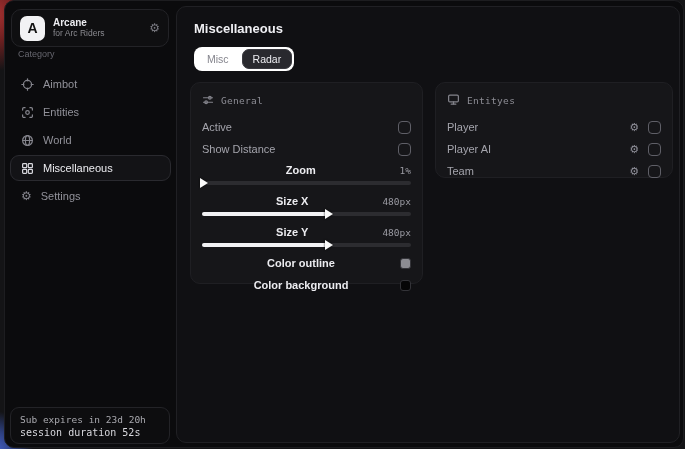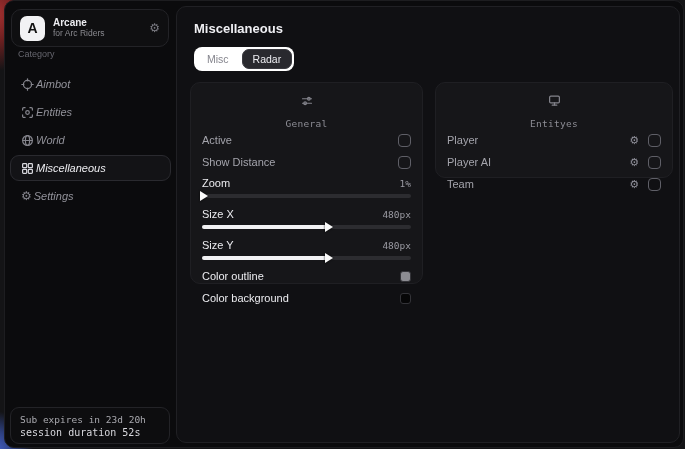--- a/index.html
+++ b/index.html
@@ -27,23 +27,23 @@
     color:#111; font-weight:bold; font-size:14px;
     display:flex; align-items:center; justify-content:center; flex:none;
   }
   .logo-text { flex:1; line-height:1.15; }
   .logo-title { font-size:10px; font-weight:bold; color:#ececf0; }
   .logo-sub { font-size:8.5px; color:#8a8a90; }
   .glyph-gear { font-family:"DejaVu Sans",sans-serif; color:#7a7a82; font-size:12px; line-height:1; }
   .category-label { position:absolute; left:13px; top:48px; font-size:9px; color:#66666e; }
   .nav { position:absolute; left:5px; top:70px; width:161px; }
   .nav-item {
-    height:26px; margin-bottom:2px; display:flex; align-items:center; gap:2px;
+    height:26px; margin-bottom:2px; display:flex; align-items:center; gap:9px;
     padding:0 10px; border-radius:9px; border:1px solid transparent;
-    color:#92929a; font-size:11px; cursor:pointer;font-style:italic;
+    color:#92929a; font-size:11px; cursor:pointer;
   }
   .nav-item .ic { display:flex; color:#85858d; }
   .nav-item.selected { background:#131316; border-color:#2a2a2f; color:#ececf0; }
   .nav-item.selected .ic { color:#d8d8de; }
   .sub-card {
     position:absolute; left:5px; top:406px; width:160px; height:37px;
     border:1px solid #232327; border-radius:9px; background:#0d0d0f;
     padding:5px 9px; display:flex; flex-direction:column; justify-content:center; gap:2px;
   }
   .sub-line1 { font-family:"DejaVu Sans Mono",monospace; font-size:9.5px; color:#a9a9af; white-space:nowrap; }
@@ -64,25 +64,25 @@
     display:flex; align-items:center; color:#85858d; cursor:pointer; border:1px solid transparent;
   }
   .tab.active { background:#29292e; border-color:#3a3a40; color:#ececf0; }
   
   .panel {
     position:absolute; background:#161619; border:1px solid #1f1f23; border-radius:10px;
     padding:10px 11px;
   }
   .panel-general { left:13px; top:75px; width:233px; height:202px; }
   .panel-entities { left:258px; top:75px; width:238px; height:96px; }
-  .panel-header { display:flex; align-items:center; gap:7px; height:15px; margin-bottom:24px; color:#83838b;flex-direction:column; }
+  .panel-header { display:flex; align-items:center; gap:7px; height:15px; margin-bottom:11px; color:#83838b; }
   .panel-title { font-family:"DejaVu Sans Mono",monospace; font-size:9.5px; color:#8d8d95; letter-spacing:.3px; }
   .row { display:flex; align-items:center; height:16px; margin-top:6px; }
   .row .lbl { flex:1; font-size:11px; color:#a4a4ac; }
-  .row .lbl.strong { color:#ececf0; font-weight:normal; }
+  .row .lbl.strong { color:#ececf0; font-weight:bold;text-align:center; }
   .row .val { font-family:"DejaVu Sans Mono",monospace; font-size:9.5px; color:#9a9aa2; }
   .checkbox {
     width:13px; height:13px; border:1px solid #5f5f67; border-radius:4px;
     background:transparent; flex:none; cursor:pointer;
   }
   .slider { position:relative; height:4px; margin:3px 0 8px 0; border-radius:2px; background:#2c2c30; cursor:pointer; }
   .slider .fill { position:absolute; left:0; top:0; bottom:0; background:#f2f2f4; border-radius:2px; }
   .slider .thumb {
     position:absolute; top:-3px; margin-left:-2px;
     width:0; height:0;

